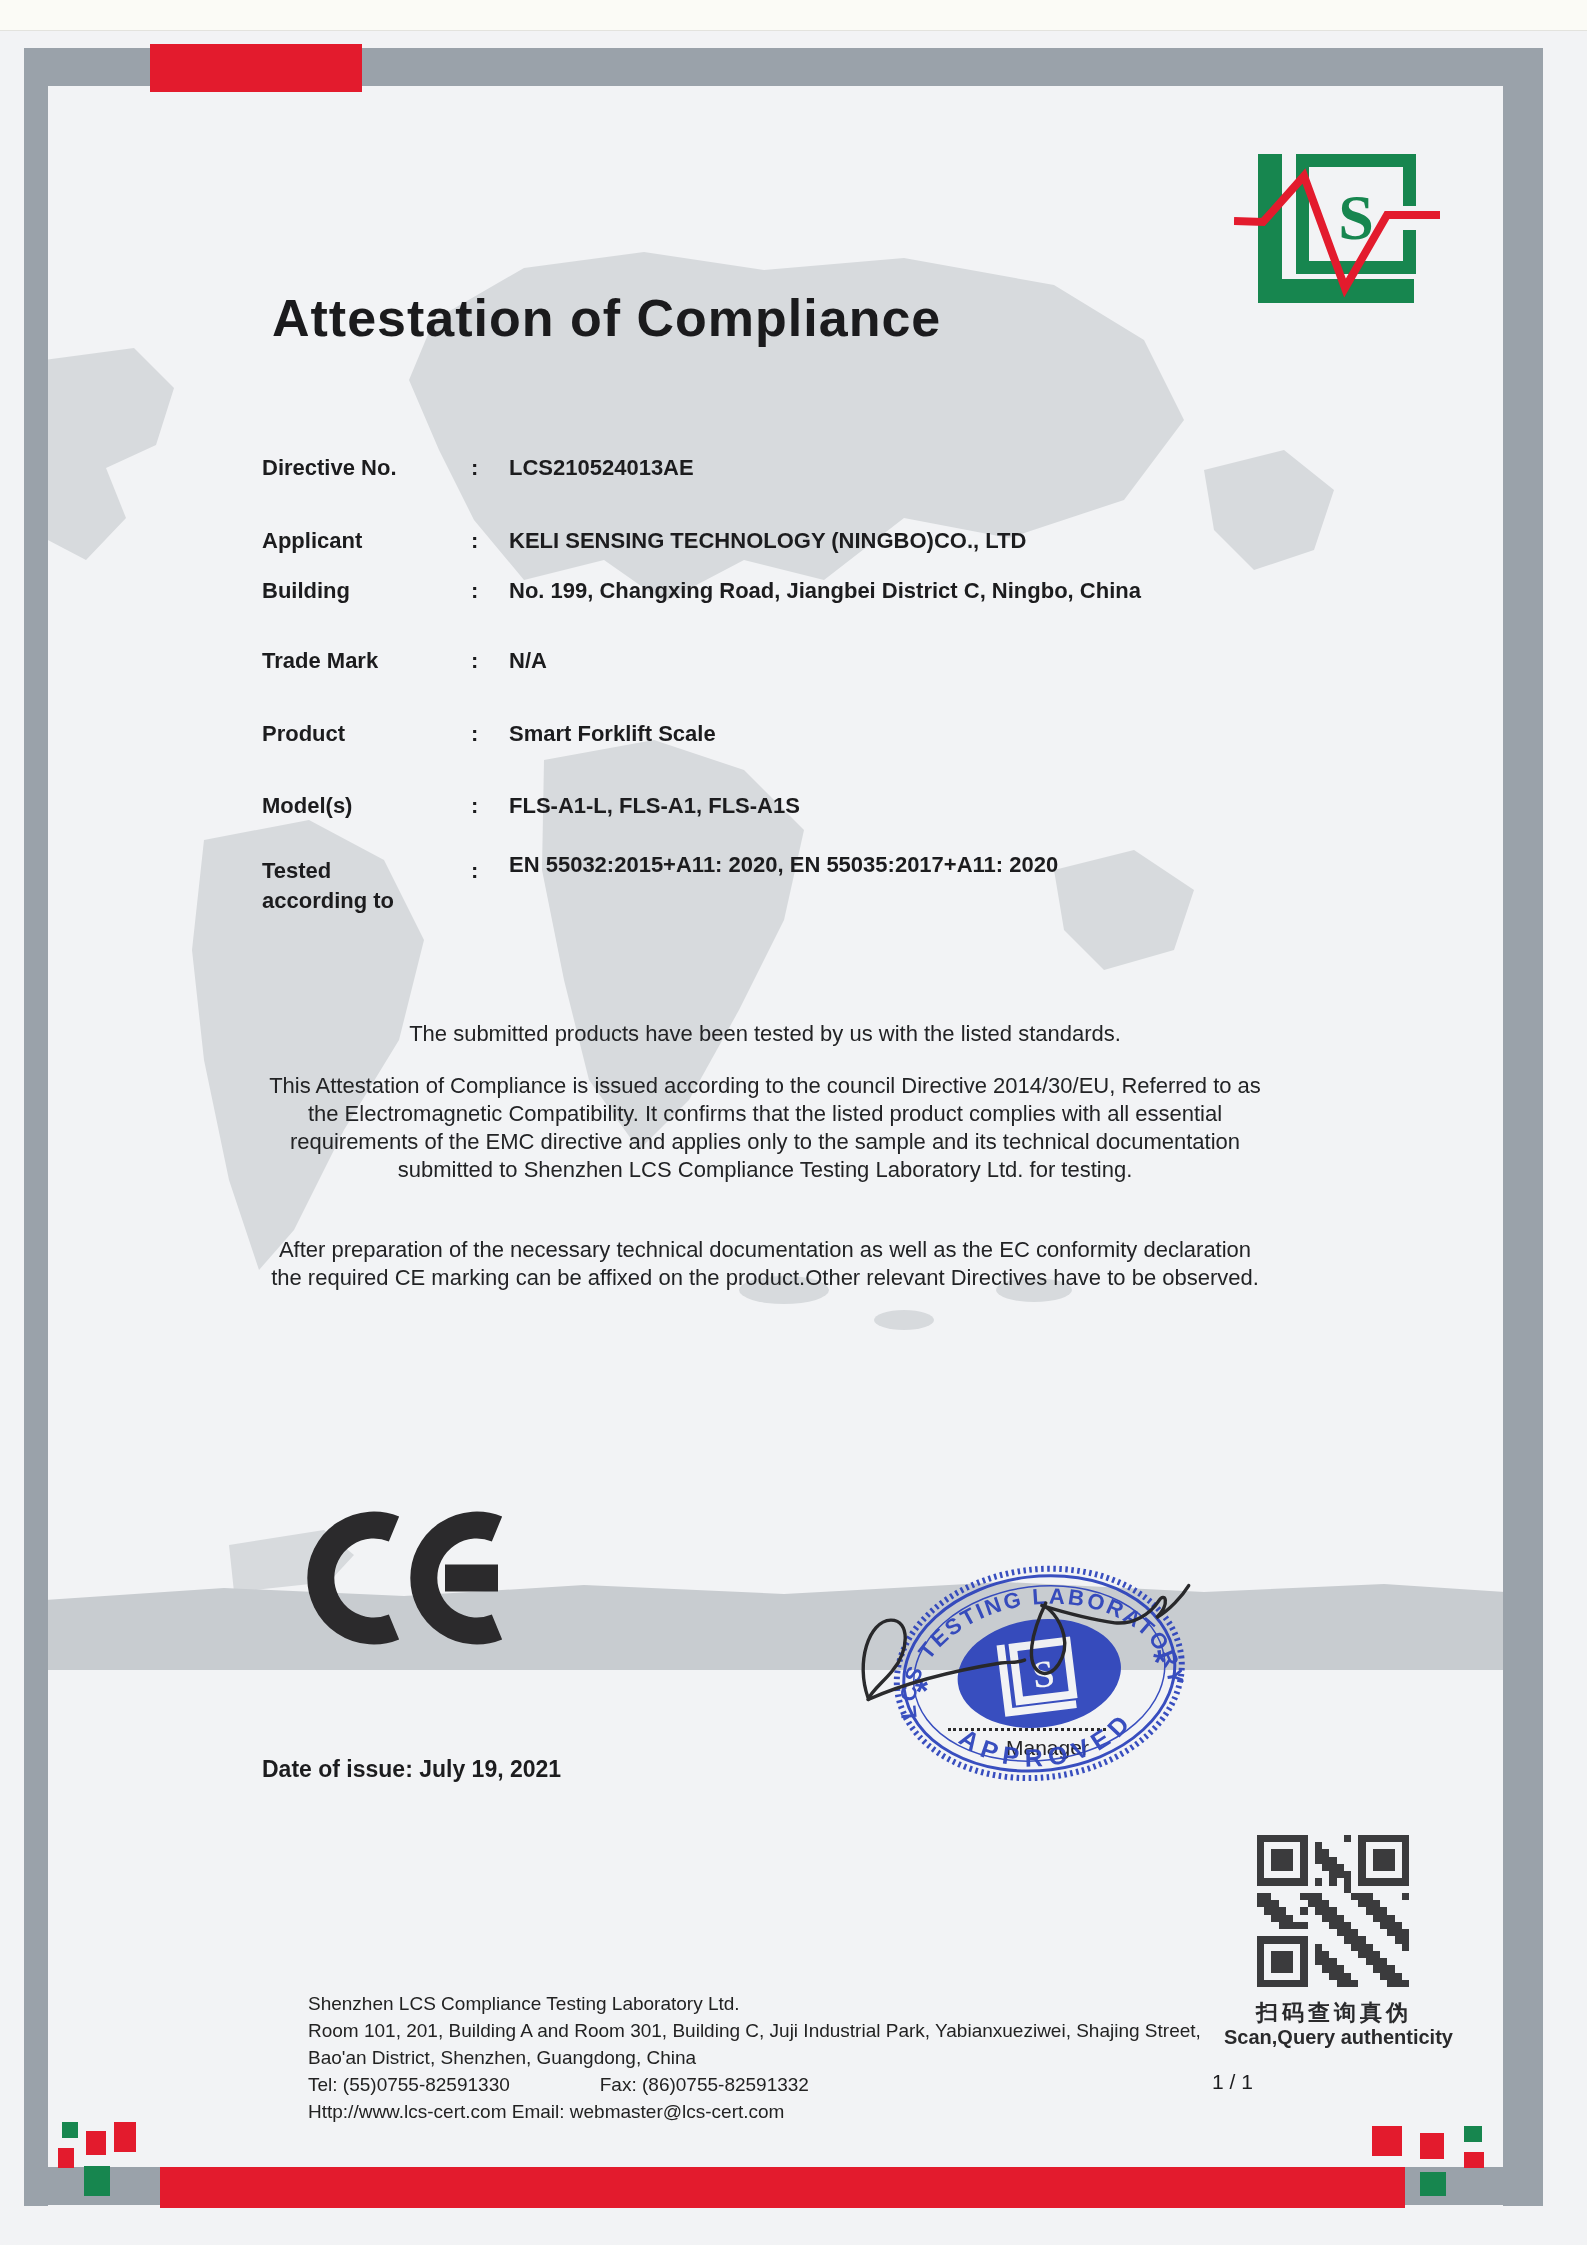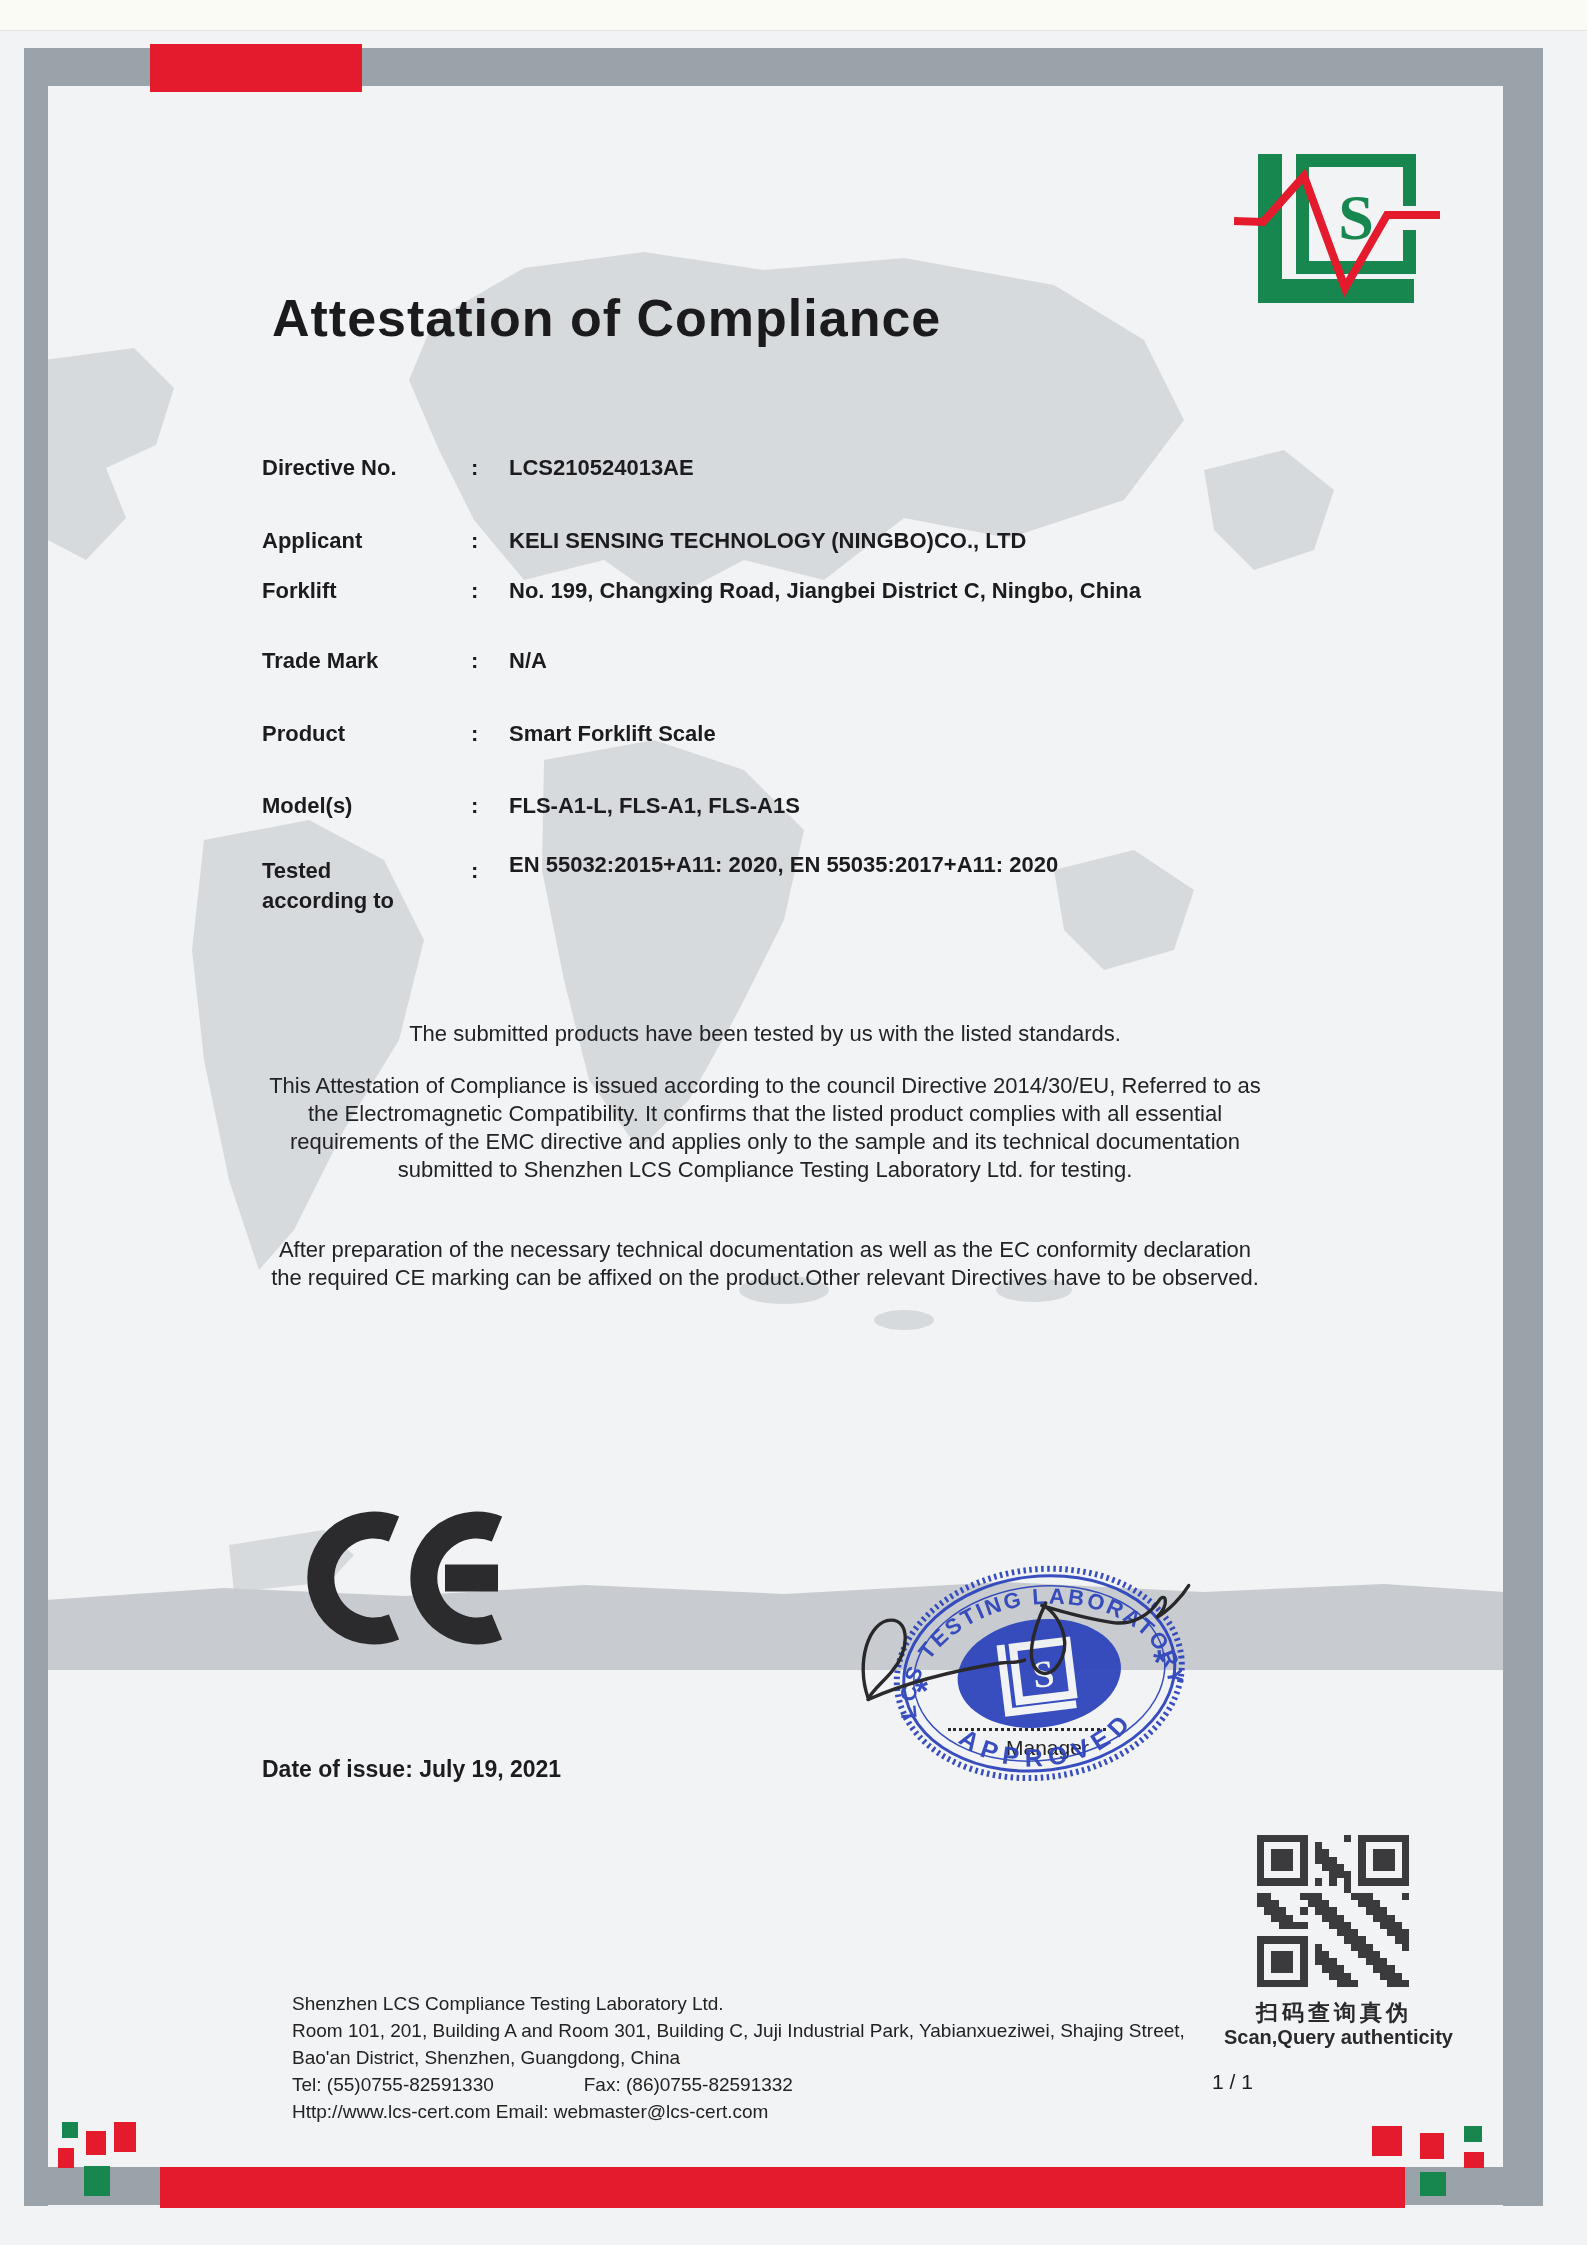--- a/index.html
+++ b/index.html
@@ -107,21 +107,21 @@
     <span class="field-label">Directive No.</span>
     <span class="field-colon">:</span>
     <span class="field-value">LCS210524013AE</span>
   </div>
   <div class="abs content field-row" style="top:526px;">
     <span class="field-label">Applicant</span>
     <span class="field-colon">:</span>
     <span class="field-value">KELI SENSING TECHNOLOGY (NINGBO)CO., LTD</span>
   </div>
   <div class="abs content field-row" style="top:576px;">
-    <span class="field-label">Forklift</span>
+    <span class="field-label">Building</span>
     <span class="field-colon">:</span>
     <span class="field-value">No. 199, Changxing Road, Jiangbei District C, Ningbo, China</span>
   </div>
   <div class="abs content field-row" style="top:646px;">
     <span class="field-label">Trade Mark</span>
     <span class="field-colon">:</span>
     <span class="field-value">N/A</span>
   </div>
   <div class="abs content field-row" style="top:719px;">
     <span class="field-label">Product</span>
@@ -314,21 +314,21 @@
           <rect x="13" y="20" width="1" height="1"></rect>
           <rect x="18" y="20" width="1" height="1"></rect>
           <rect x="19" y="20" width="1" height="1"></rect>
           <rect x="20" y="20" width="1" height="1"></rect>
         </g>
     </svg>
   </div>
   <div class="abs content qr-cap-zh" style="left:1224px;top:1998px;">扫码查询真伪</div>
   <div class="abs content qr-cap-en" style="left:1224px;top:2026px;">Scan,Query authenticity</div>
 
-  <div class="abs footer" style="left:292px;top:1990px;">
+  <div class="abs footer" style="left:308px;top:1990px;">
     <div class="frow">Shenzhen LCS Compliance Testing Laboratory Ltd.</div>
     <div class="frow">Room 101, 201, Building A and Room 301, Building C, Juji Industrial Park, Yabianxueziwei, Shajing Street,</div>
     <div class="frow">Bao'an District, Shenzhen, Guangdong, China</div>
     <div class="frow">
       <span>Tel: (55)0755-82591330</span><span class="fax-gap"></span><span>Fax: (86)0755-82591332</span>
     </div>
     <div class="frow">Http://www.lcs-cert.com  Email: webmaster@lcs-cert.com</div>
   </div>
   <div class="abs page-num" style="left:1212px;top:2070px;">1 / 1</div>
 

